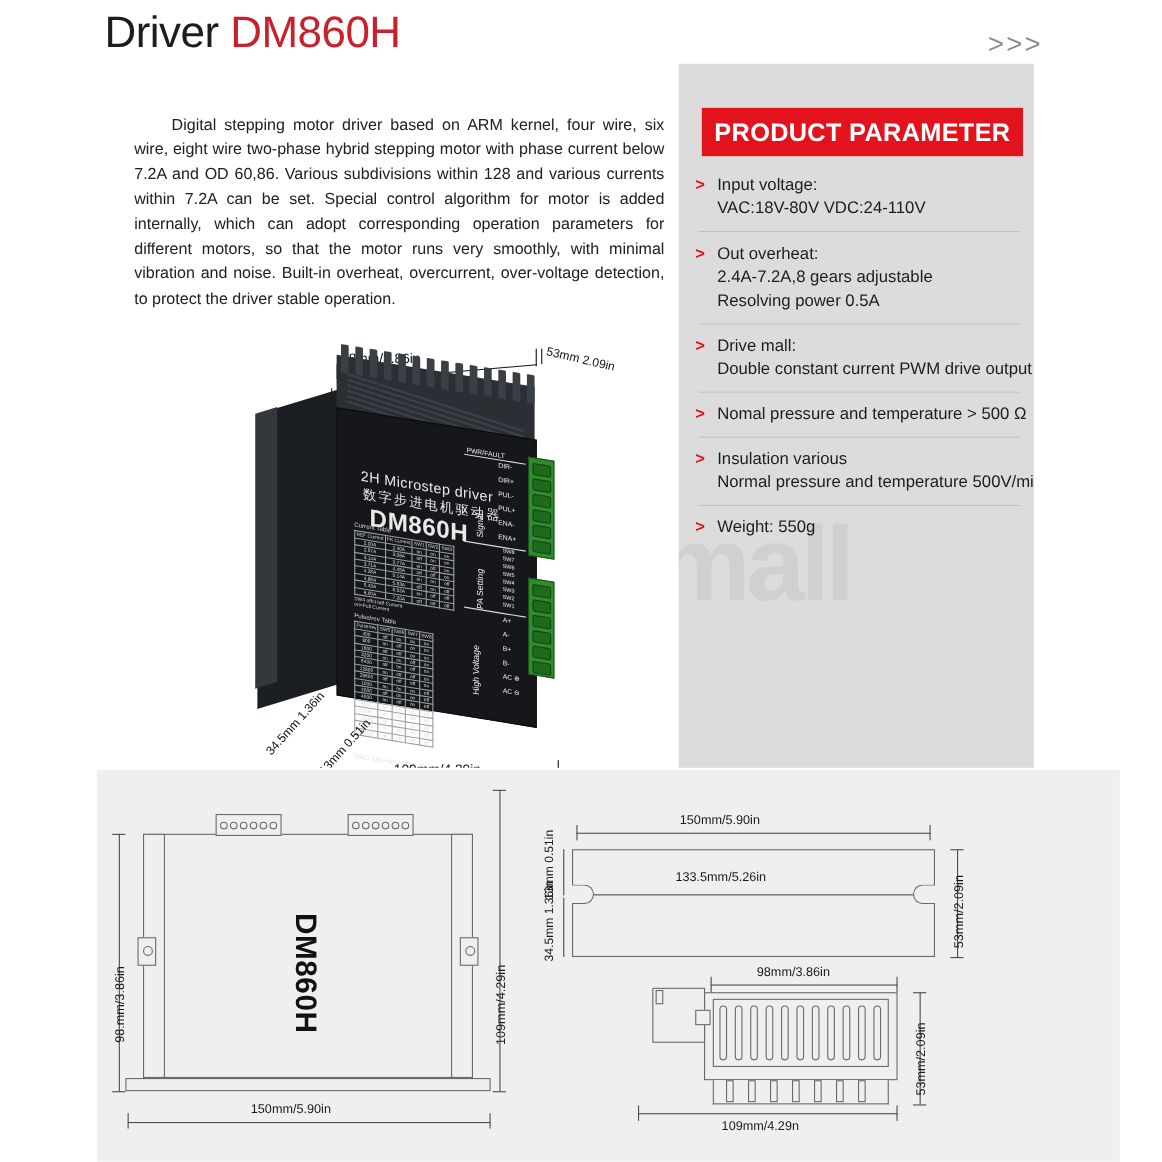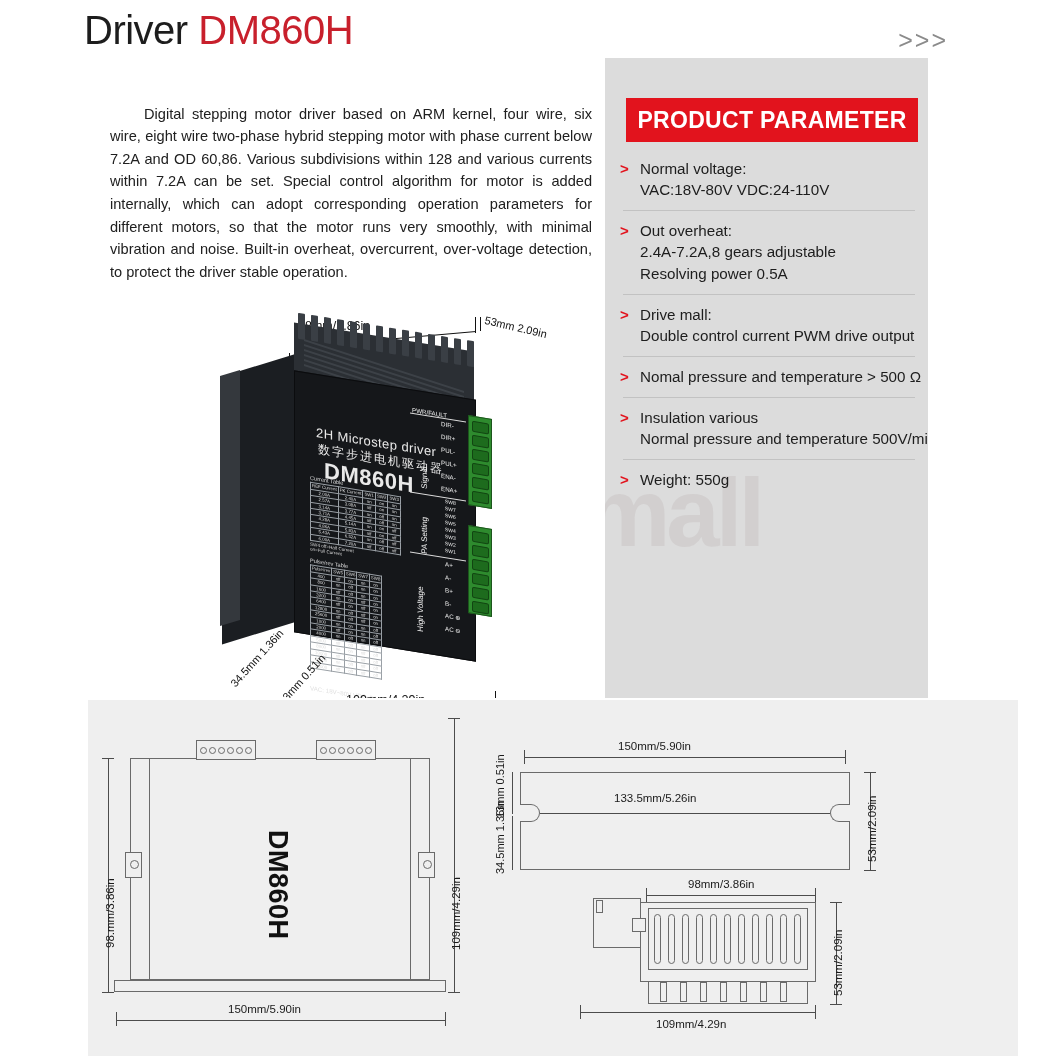--- a/index.html
+++ b/index.html
@@ -4,27 +4,27 @@
 <style>
   html,body{margin:0;padding:0;background:#ffffff;}
   body{
     width:1056px;height:1056px;position:relative;overflow:hidden;
     font-family:"Liberation Sans","DejaVu Sans",sans-serif;
     color:#1a1a1a;
   }
 
   
   #header{position:absolute;left:0;top:0;width:1056px;height:58px;}
-  #title{position:absolute;left:84px;top:8px;font-size:40px;line-height:44px;font-weight:400;letter-spacing:-.5px;white-space:nowrap;}
+  #title{position:absolute;left:95px;top:8px;font-size:40px;line-height:44px;font-weight:400;letter-spacing:-.5px;white-space:nowrap;}
   #title .plain{color:#1d1d1d;}
   #title .model{color:#c8202c;}
   #chevrons{position:absolute;right:108px;top:28px;font-size:25px;line-height:25px;color:#8b8b8b;letter-spacing:2px;font-weight:400;}
 
   
-  #top-block{position:absolute;left:88px;top:58px;width:840px;height:640px;background:#ffffff;}
+  #top-block{position:absolute;left:100px;top:58px;width:840px;height:640px;background:#ffffff;}
   #top-left{position:absolute;left:0;top:0;width:517px;height:640px;background:#ffffff;overflow:hidden;}
   #desc{position:absolute;left:22px;top:30px;width:482px;font-size:14.6px;line-height:22.6px;text-align:justify;text-indent:34px;color:#202020;}
 
   
   #top-right{position:absolute;left:517px;top:0;width:323px;height:640px;background:#dcdcdc;overflow:hidden;}
   #banner{position:absolute;left:21px;top:40px;width:292px;height:44px;background:#e2131d;color:#fff;
           font-size:23px;font-weight:700;letter-spacing:.3px;display:flex;align-items:center;justify-content:center;}
   #spec-list{position:absolute;left:15px;top:100px;width:300px;}
   .spec{position:relative;padding:0 0 0 20px;}
   .spec .arrow{position:absolute;left:0;top:1px;color:#e2131d;font-size:15px;font-weight:700;line-height:19px;}
@@ -406,35 +406,35 @@
       <div class="dim-line" style="left:297px;top:378px;width:1px;height:30px;"></div>
     </div>
   </div>
 
   <div id="top-right">
     <div id="banner">PRODUCT PARAMETER</div>
     <div id="watermark">mall</div>
     <div id="spec-list">
         <div class="spec">
           <span class="arrow">&gt;</span>
-          <div class="k">Normal voltage:</div>
+          <div class="k">Input voltage:</div>
           <div class="v">VAC:18V-80V VDC:24-110V</div>
         </div>
         <div class="spec-div"></div>
         <div class="spec">
           <span class="arrow">&gt;</span>
           <div class="k">Out overheat:</div>
           <div class="v">2.4A-7.2A,8 gears adjustable</div>
           <div class="v">Resolving power 0.5A</div>
         </div>
         <div class="spec-div"></div>
         <div class="spec">
           <span class="arrow">&gt;</span>
           <div class="k">Drive mall:</div>
-          <div class="v">Double control current PWM drive output</div>
+          <div class="v">Double constant current PWM drive output</div>
         </div>
         <div class="spec-div"></div>
         <div class="spec">
           <span class="arrow">&gt;</span>
           <div class="v">Nomal pressure and temperature  &gt; 500 Ω</div>
         </div>
         <div class="spec-div"></div>
         <div class="spec">
           <span class="arrow">&gt;</span>
           <div class="k">Insulation various</div>

